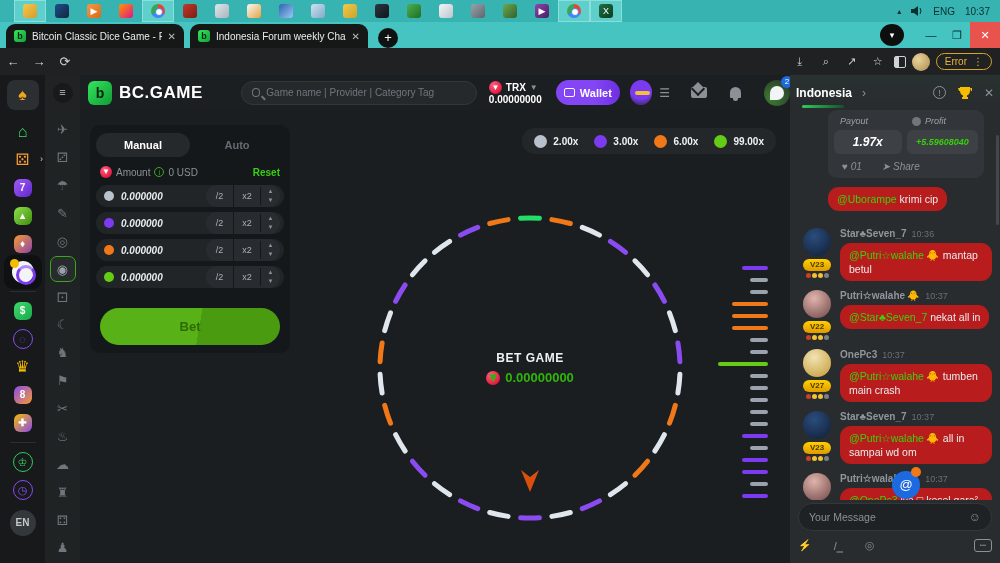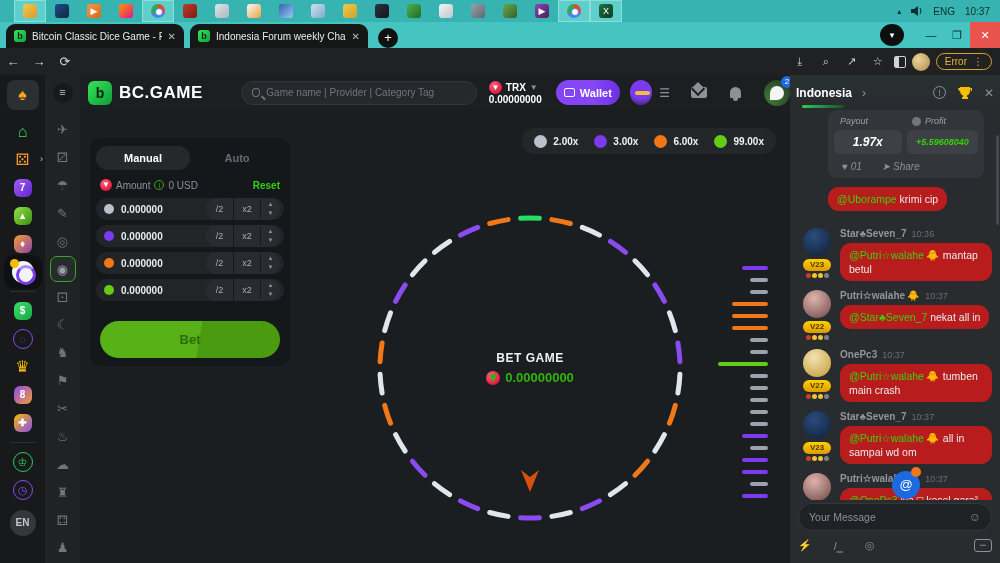--- a/index.html
+++ b/index.html
@@ -91,30 +91,30 @@
   .env::after{content:"";position:absolute;left:2px;top:-3px;width:8px;height:8px;border:2px solid #1c1f21;border-top:none;border-right:none;transform:rotate(-45deg);background:#8b9197;}
   .bell{width:11px;height:11px;background:#8b9197;border-radius:6px 6px 1px 1px;position:relative;}
   .bell::after{content:"";position:absolute;left:3px;top:11px;width:5px;height:3px;border-radius:0 0 3px 3px;background:#8b9197;}
   .chat-toggle{position:relative;width:26px;height:26px;border-radius:50%;background:radial-gradient(circle at 30% 70%,#3f7d33,#263229);}
   .chat-toggle .pen{position:absolute;left:6px;top:6px;width:14px;height:14px;border-radius:50% 50% 50% 0;background:#f2f4f6;}
   .chat-toggle .badge{position:absolute;right:-3px;top:-4px;width:12px;height:12px;border-radius:50%;background:#1d6ae0;color:#fff;font-size:8px;text-align:center;line-height:12px;}
 
   
   .stage{position:absolute;left:80px;top:35px;width:710px;height:453px;background:#1a1e20;}
 
-  .bet-panel{position:absolute;left:10px;top:28px;width:200px;height:228px;background:#15181a;border-radius:10px;padding:8px 6px;}
+  .bet-panel{position:absolute;left:10px;top:15px;width:200px;height:228px;background:#15181a;border-radius:10px;padding:8px 6px;}
   .bp-tabs{display:flex;height:24px;}
   .bp-tab{flex:1;text-align:center;font-size:11px;line-height:24px;color:#646b71;font-weight:bold;}
   .bp-tab.act{background:#26292c;color:#fff;border-radius:12px;}
   .amount-row{display:flex;align-items:center;gap:4px;margin:9px 4px 7px 4px;font-size:10px;color:#8b9197;}
   .info-dot{width:10px;height:10px;border-radius:50%;border:1px solid #3aa81e;color:#3aa81e;font-size:7px;text-align:center;line-height:9px;}
   .reset{margin-left:auto;color:#35cf12;font-weight:bold;}
   .bet-row{display:flex;align-items:center;height:22px;background:#212528;border-radius:11px;margin:0 0 5px 0;padding:0 4px 0 8px;}
   .br-dot{width:10px;height:10px;border-radius:50%;margin-right:7px;}
-  .br-val{color:#e8ecef;font-size:10px;font-weight:bold;flex:1;}
+  .br-val{color:#e8ecef;font-size:10px;font-weight:bold;flex:1;font-style:italic;}
   .br-ctrls{display:flex;align-items:center;height:22px;background:#282c30;border-radius:11px;overflow:hidden;}
   .br-btn{width:27px;text-align:center;color:#aab0b5;font-size:9px;line-height:22px;border-left:1px solid #15181a;}
   .stepper{width:20px;display:flex;flex-direction:column;align-items:center;border-left:1px solid #15181a;color:#8b9197;font-size:6px;line-height:9px;}
   .bet-btn{position:absolute;left:10px;bottom:8px;width:180px;height:37px;border-radius:19px;background:linear-gradient(100deg,#57b117 55%,#4a9b10 55%);color:#2e6b07;font-weight:bold;font-size:13px;text-align:center;line-height:37px;}
 
   .legend{position:absolute;right:14px;top:18px;height:26px;background:#24272a;border-radius:13px;display:flex;align-items:center;padding:0 12px;gap:16px;}
   .lg-chip{display:flex;align-items:center;gap:6px;color:#eef1f3;font-size:10px;font-weight:bold;}
   .lg-dot{width:13px;height:13px;border-radius:50%;}
 
   .wheel-wrap{position:absolute;left:290px;top:98px;width:320px;height:320px;}

